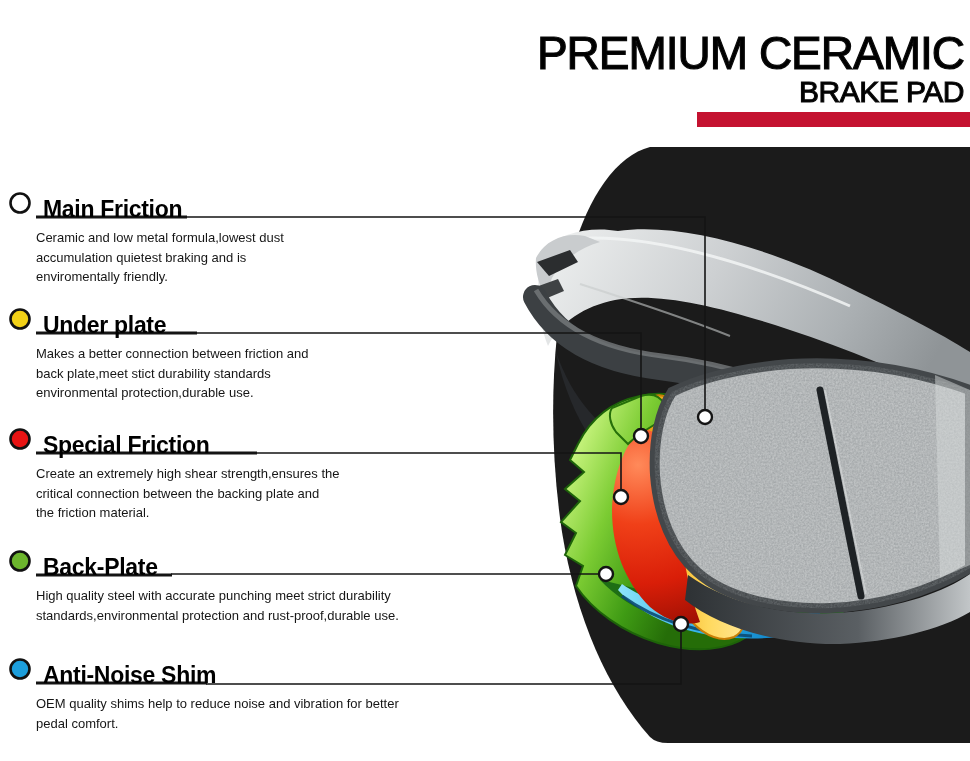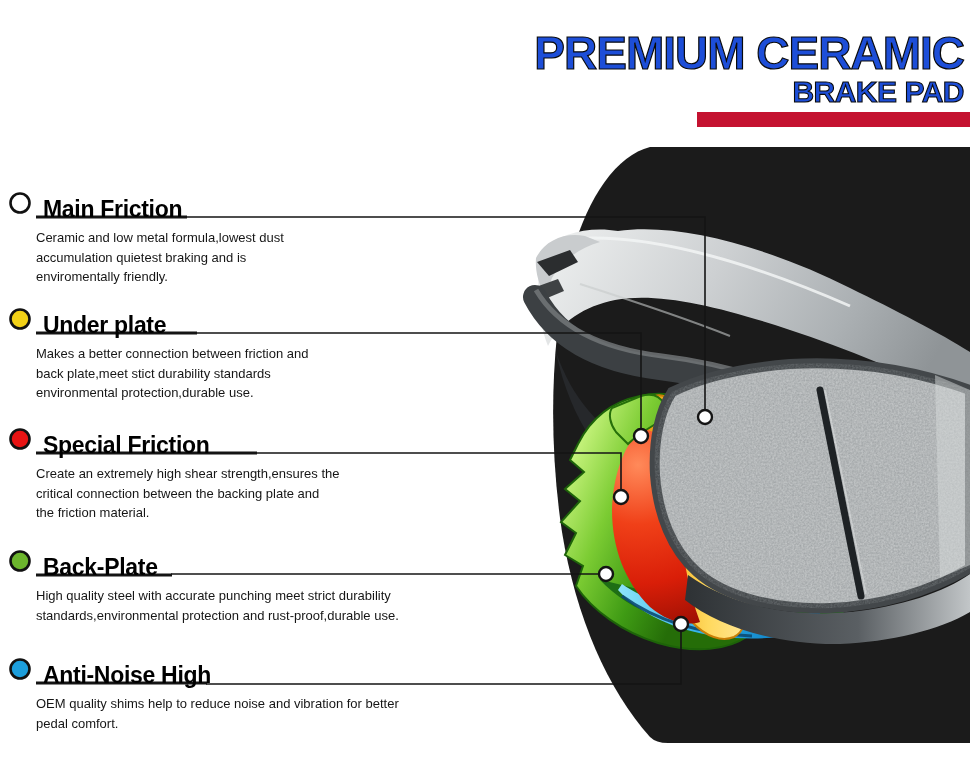--- a/index.html
+++ b/index.html
@@ -9,21 +9,21 @@
     font-family:"Liberation Sans","DejaVu Sans",sans-serif;
     -webkit-font-smoothing:antialiased;
   }
   
   .title-bar{
     position:absolute;top:112px;right:0;width:273px;height:15px;
     background:#C41230;z-index:1;
   }
   .title-block{
     position:absolute;top:30px;right:6px;text-align:right;z-index:2;
-    color:#1d4ed8;font-weight:700;line-height:1;
+    color:#000000;font-weight:400;line-height:1;
   }
   .title-line1{
     font-size:46px;letter-spacing:-1px;
     -webkit-text-stroke:1.2px #0a0a0a;
   }
   .title-line2{
     font-size:30px;letter-spacing:-0.5px;margin-top:1px;
     -webkit-text-stroke:1.1px #0a0a0a;
   }
   
@@ -210,16 +210,16 @@
 the friction material.</div>
 </div>
 
 <div class="section s4">
   <h2 class="sec-heading">Back-Plate</h2>
   <div class="sec-body">High quality steel with accurate punching meet strict durability
 standards,environmental protection and rust-proof,durable use.</div>
 </div>
 
 <div class="section s5">
-  <h2 class="sec-heading">Anti-Noise High</h2>
+  <h2 class="sec-heading">Anti-Noise Shim</h2>
   <div class="sec-body">OEM quality shims help to reduce noise and vibration for better
 pedal comfort.</div>
 </div>
 
 </body></html>

